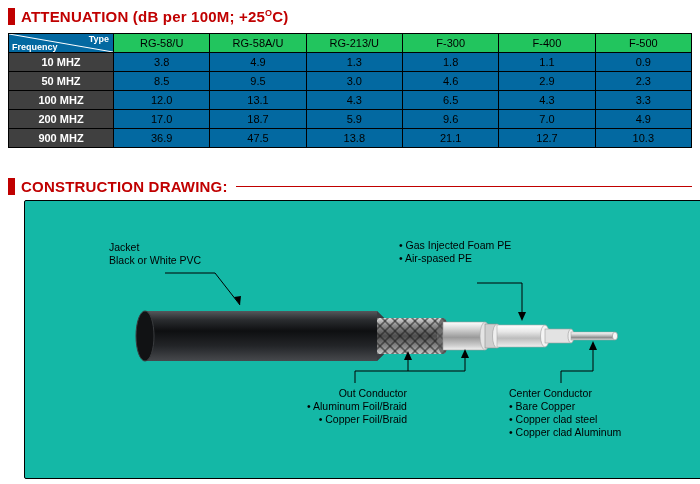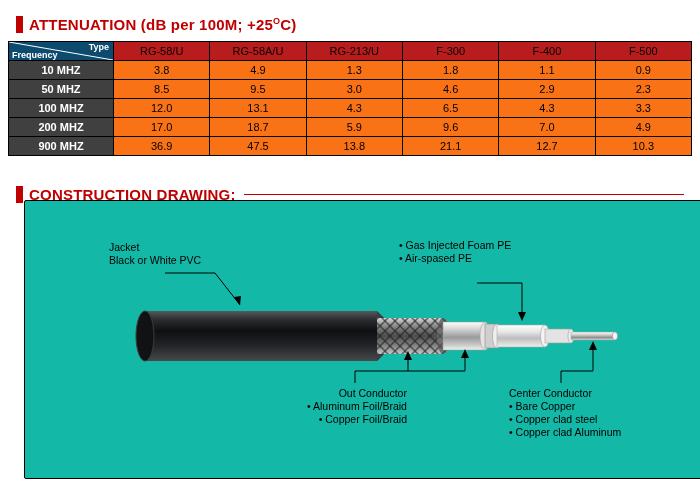--- a/index.html
+++ b/index.html
@@ -12,21 +12,21 @@
     background: #ffffff;
     font-family: "Liberation Sans", sans-serif;
     position: relative;
     overflow: hidden;
   }
 
   
   .section-head {
     display: flex;
     align-items: center;
-    margin: 8px;
+    margin: 0;
     padding: 0;
   }
   .head-bar {
     width: 7px;
     height: 17px;
     background: #c00000;
     margin-right: 6px;
   }
   .head-text {
     color: #c00000;
@@ -62,21 +62,21 @@
   }
   table.att td, table.att th {
     border: 1px solid #000000;
     font-size: 11px;
     text-align: center;
     height: 18px;
     padding: 0;
     font-family: "Liberation Sans", sans-serif;
   }
   th.corner {
-    background: #0c4a6e;
+    background: #0369a1;
     color: #ffffff;
     position: relative;
     padding: 0;
     width: 104px;
   }
   .corner-inner {
     position: relative;
     height: 18px;
     width: 100%;
   }
@@ -95,33 +95,33 @@
     font-weight: bold;
   }
   .corner-diag {
     position: absolute;
     left: 0; top: 0; right: 0; bottom: 0;
     overflow: hidden;
   }
   .corner-diag svg { display:block; }
 
   th.colhead {
-    background: #b91c1c;
+    background: #22c55e;
     color: #000;
     font-weight: normal;
     font-size: 11px;
   }
   td.freq {
     background: #404040;
     color: #ffffff;
     font-weight: bold;
     font-size: 11px;
   }
   td.val {
-    background: #f97316;
+    background: #0369a1;
     color: #000;
   }
 
   
   #construction-section {
     position: absolute;
     left: 8px;
     top: 178px;
     width: 684px;
   }

